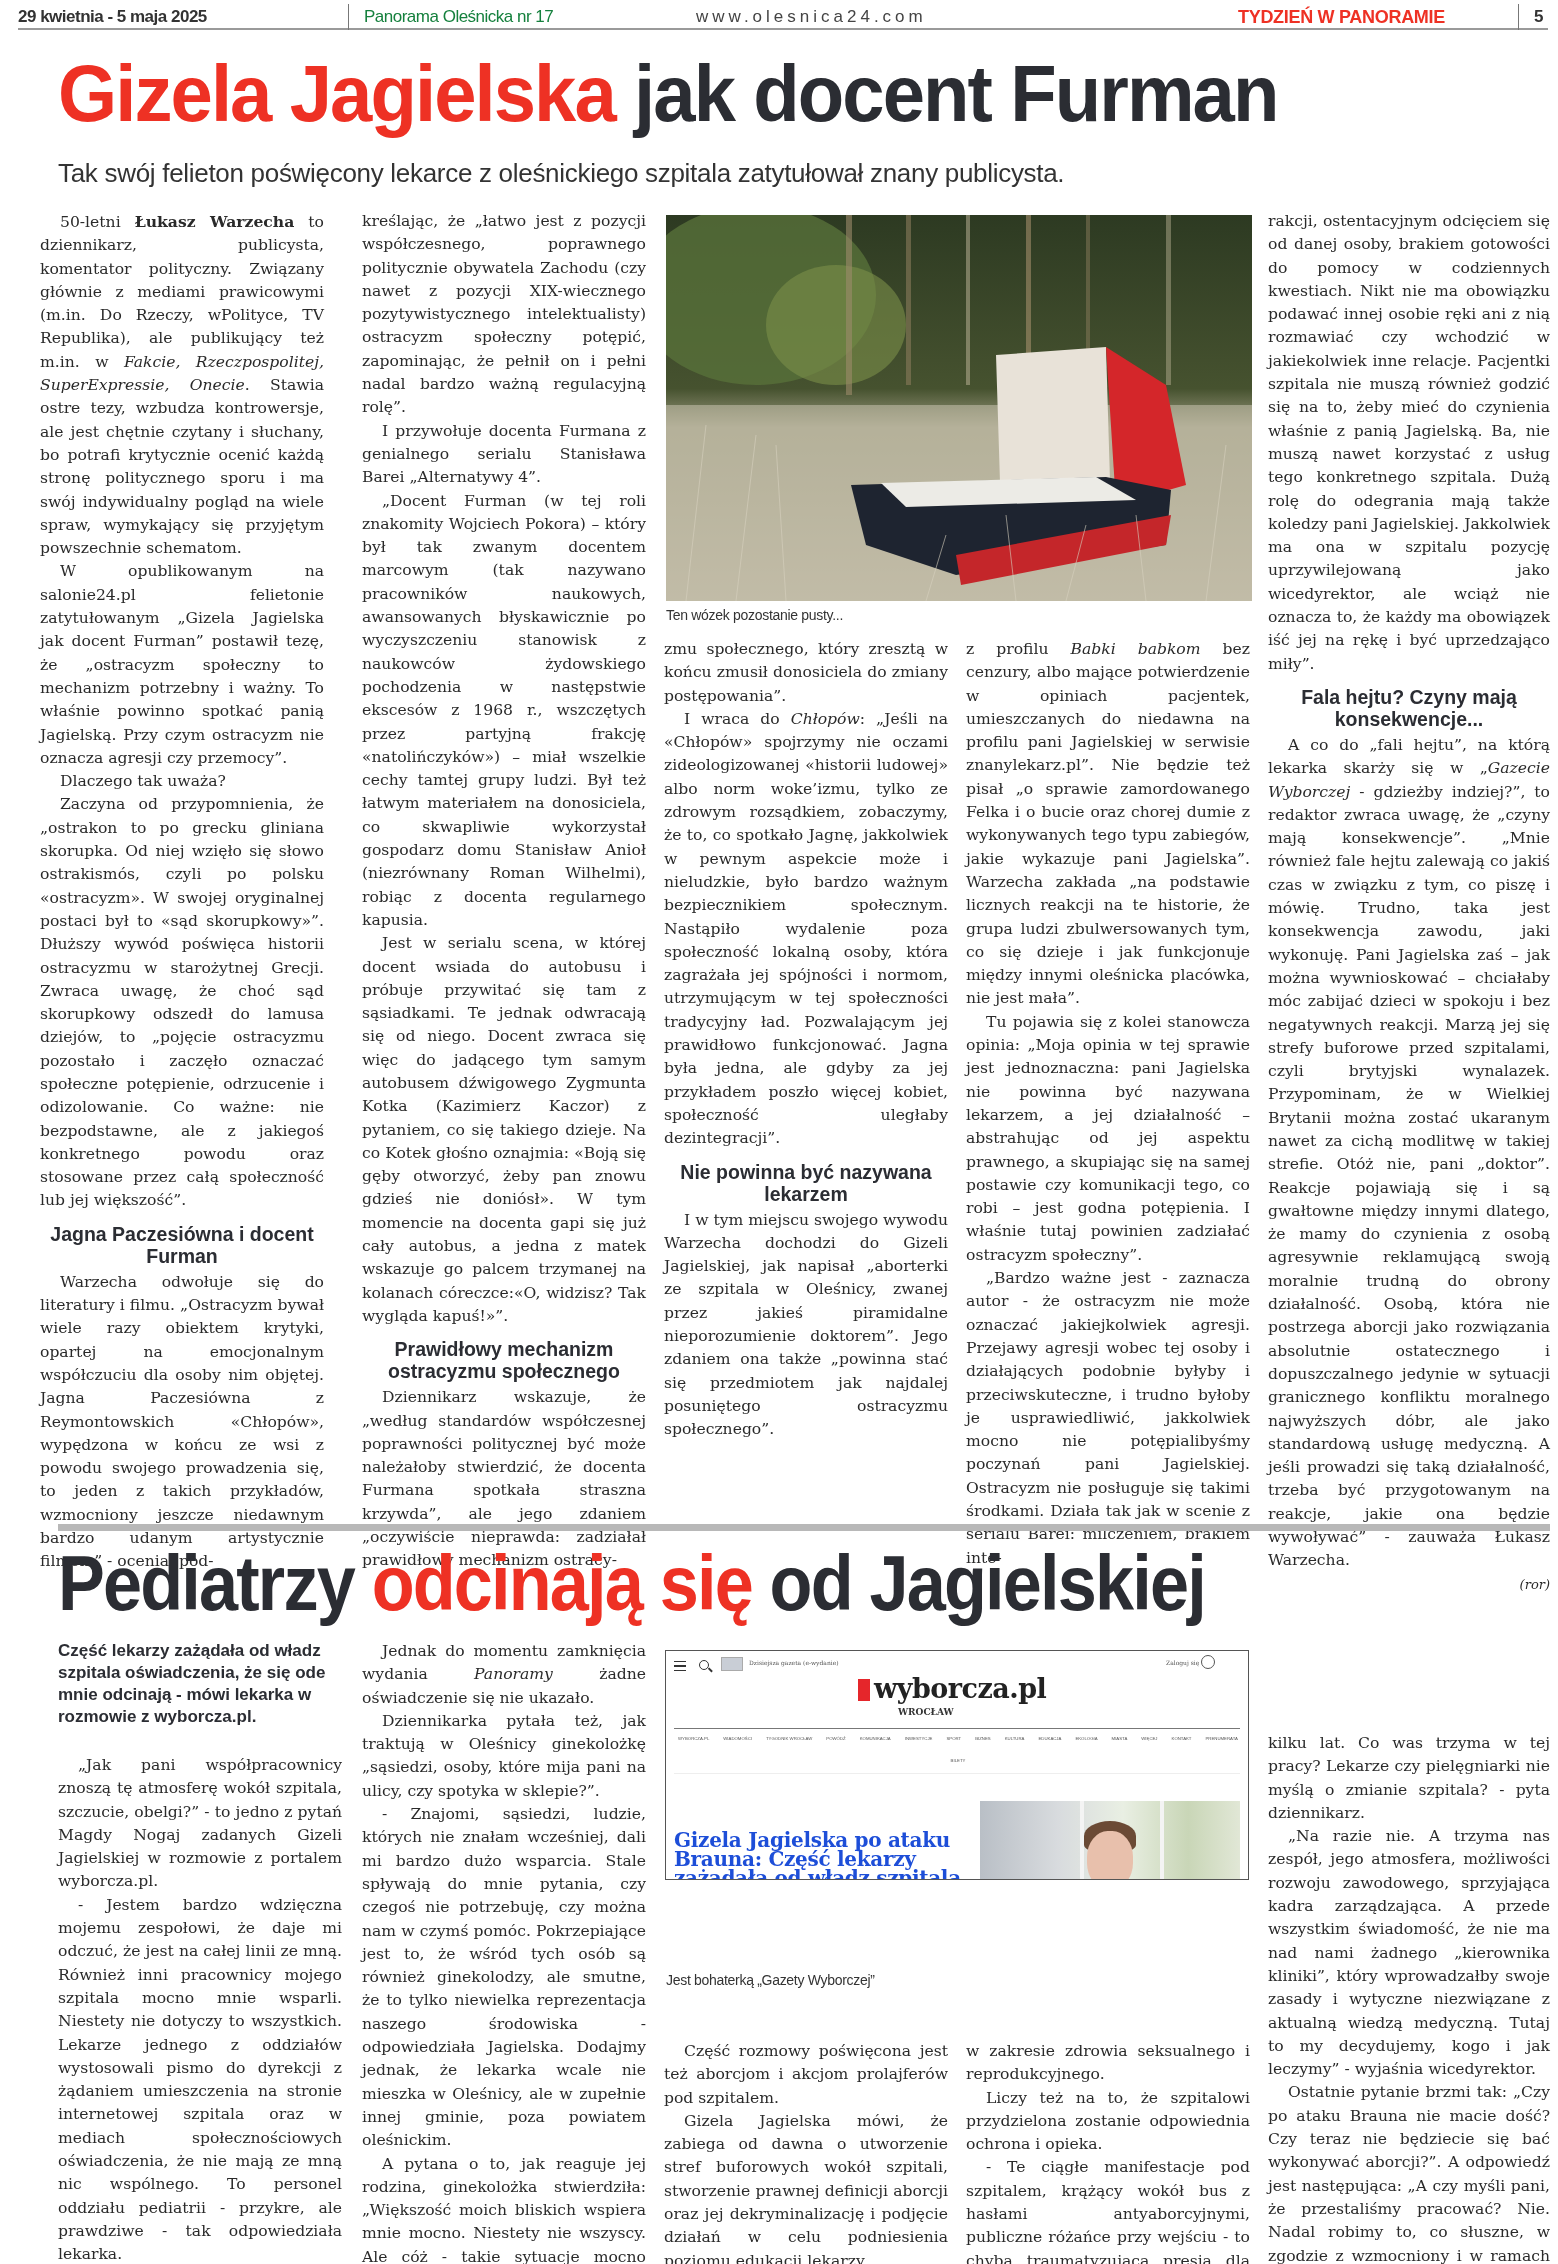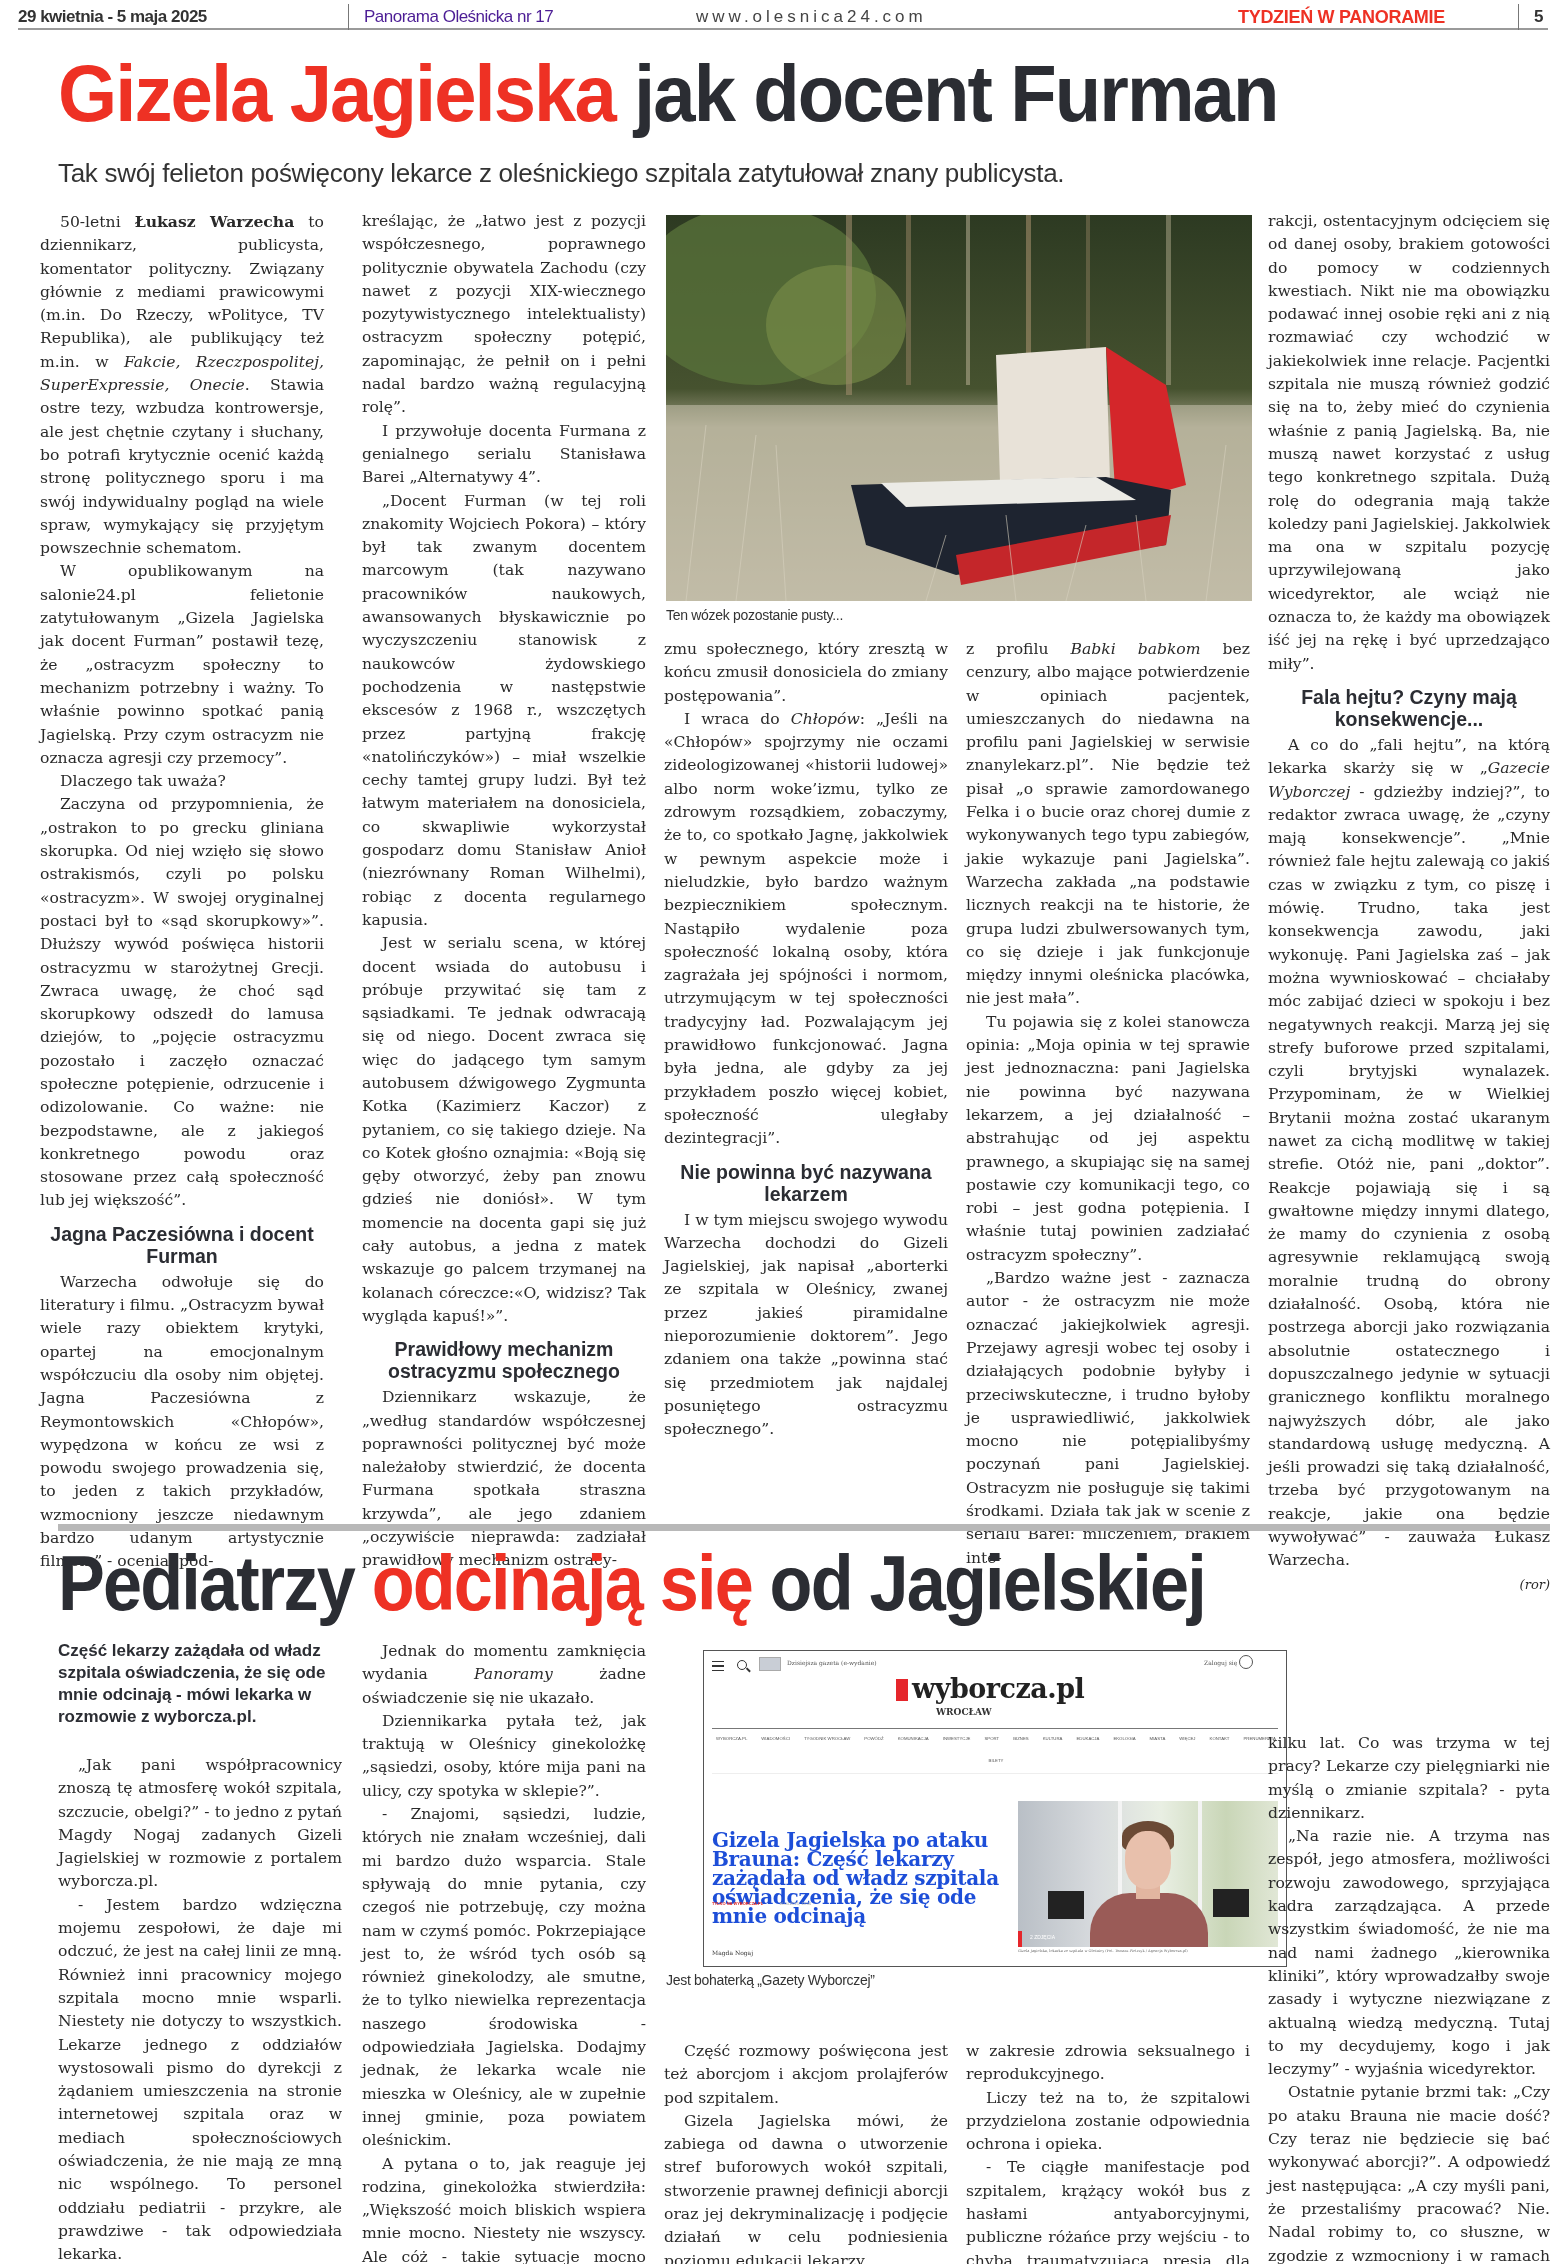--- a/index.html
+++ b/index.html
@@ -3,21 +3,21 @@
 <meta charset="utf-8">
 <style>
   * { box-sizing: border-box; margin: 0; padding: 0; }
   html, body { width: 1558px; height: 2264px; background: #ffffff; overflow: hidden; }
   body { position: relative; font-family: "DejaVu Serif", serif; color: #2a2a2a; }
 
   
   .topbar { position: absolute; left: 18px; top: 4px; width: 1530px; height: 26px; border-bottom: 2px solid #9a9a9a; font-family: "Liberation Sans", sans-serif; }
   .topbar .date { position: absolute; left: 0; top: 3px; font-size: 17px; font-weight: bold; color: #333; letter-spacing: -0.5px; }
   .topbar .sep1 { position: absolute; left: 330px; top: 0; width: 1px; height: 26px; background: #777; }
-  .topbar .issue { position: absolute; left: 346px; top: 3px; font-size: 17px; color: #4c1d95; letter-spacing: -0.5px; }
+  .topbar .issue { position: absolute; left: 346px; top: 3px; font-size: 17px; color: #15803d; letter-spacing: -0.5px; }
   .topbar .site { position: absolute; left: 678px; top: 3px; font-size: 17px; color: #444; letter-spacing: 4px; }
   .topbar .section { position: absolute; left: 1220px; top: 3px; font-size: 18px; font-weight: bold; color: #ee3124; letter-spacing: -0.3px; }
   .topbar .sep2 { position: absolute; left: 1500px; top: 0; width: 1px; height: 26px; background: #777; }
   .topbar .page { position: absolute; left: 1516px; top: 3px; font-size: 17px; font-weight: bold; color: #333; }
 
   
   .headline { position: absolute; font-family: "Liberation Sans", sans-serif; font-weight: bold; letter-spacing: -2px; line-height: 1; white-space: nowrap; transform-origin: left top; }
   .headline .red { color: #ee3124; }
   .headline .dark { color: #2b2d33; }
   .h1 { left: 58px; top: 54px; font-size: 80px; transform: scaleX(0.95); }
@@ -49,21 +49,21 @@
 
   
   .photo { position: absolute; left: 666px; top: 215px; width: 586px; height: 386px; overflow: hidden; background: #3c4a2c; }
   .caption { position: absolute; font-family: "Liberation Sans", sans-serif; font-size: 14px; color: #333; letter-spacing: -0.3px; }
   .cap1 { left: 666px; top: 607px; }
   .cap2 { left: 666px; top: 1972px; }
 
   .divider { position: absolute; left: 58px; top: 1524px; width: 1492px; height: 7px; background: #b8b8b8; }
 
   
-  .web { position: absolute; left: 665px; top: 1650px; width: 584px; height: 317px; border: 1.5px solid #555; background: #fff; overflow: hidden; font-family: "DejaVu Serif", serif; margin-left: 38px; }
+  .web { position: absolute; left: 665px; top: 1650px; width: 584px; height: 230px; border: 1.5px solid #555; background: #fff; overflow: hidden; font-family: "DejaVu Serif", serif; }
   .web .ham { position: absolute; left: 8px; top: 10px; width: 12px; height: 10px; border-top: 1.5px solid #333; border-bottom: 1.5px solid #333; }
   .web .ham::after { content: ""; position: absolute; left: 0; top: 3px; width: 12px; height: 1.5px; background: #333; }
   .web .srch { position: absolute; left: 33px; top: 9px; width: 10px; height: 10px; border: 1.5px solid #333; border-radius: 50%; }
   .web .srch::after { content: ""; position: absolute; left: 8px; top: 8px; width: 5px; height: 1.5px; background: #333; transform: rotate(45deg); }
   .web .thumb { position: absolute; left: 55px; top: 6px; width: 22px; height: 14px; background: #c9ced6; border: 1px solid #aaa; }
   .web .today { position: absolute; left: 83px; top: 8px; font-size: 6px; color: #555; }
   .web .logo-box { position: absolute; left: 192px; top: 28px; width: 12px; height: 22px; background: #e5262b; }
   .web .logo { position: absolute; left: 208px; top: 22px; font-size: 27px; color: #222; font-weight: bold; letter-spacing: -0.5px; }
   .web .city { position: absolute; left: 232px; top: 56px; font-size: 9px; color: #333; font-weight: bold; }
   .web .login { position: absolute; left: 500px; top: 8px; font-size: 6px; color: #555; }

